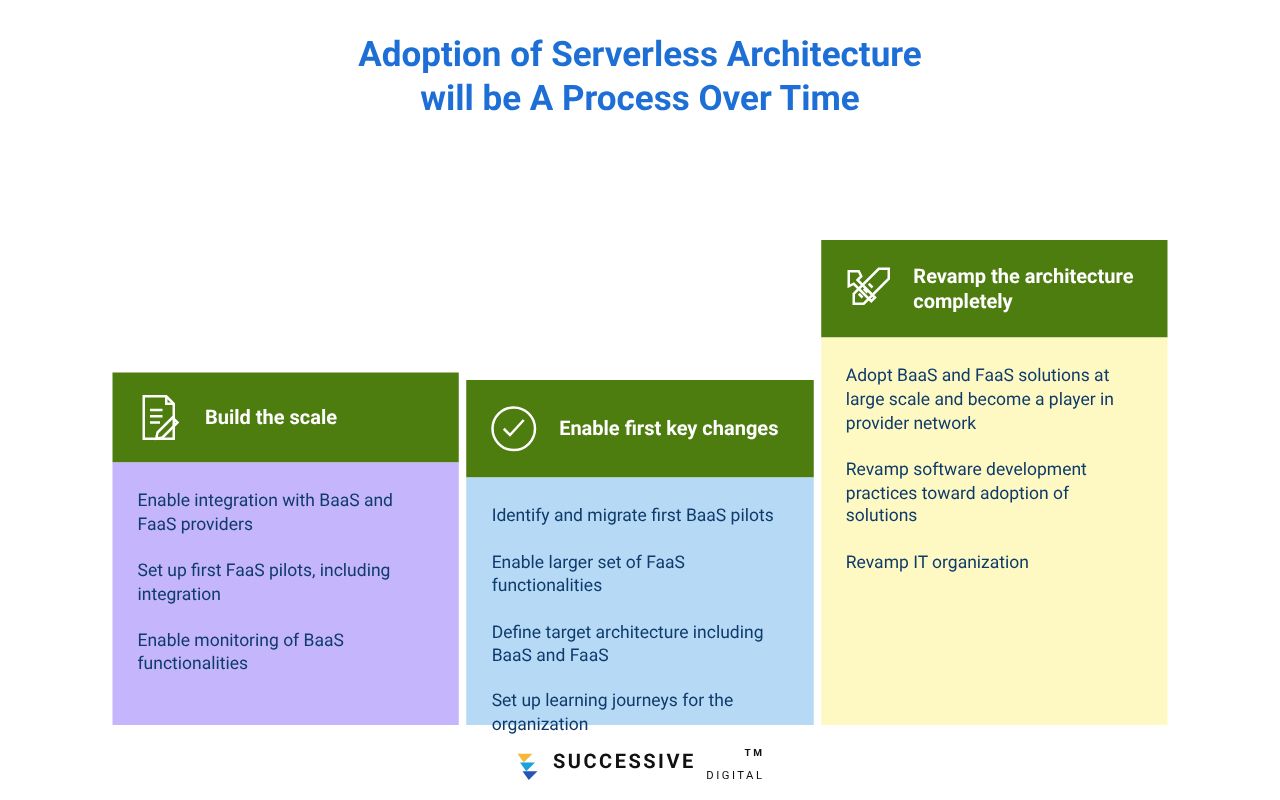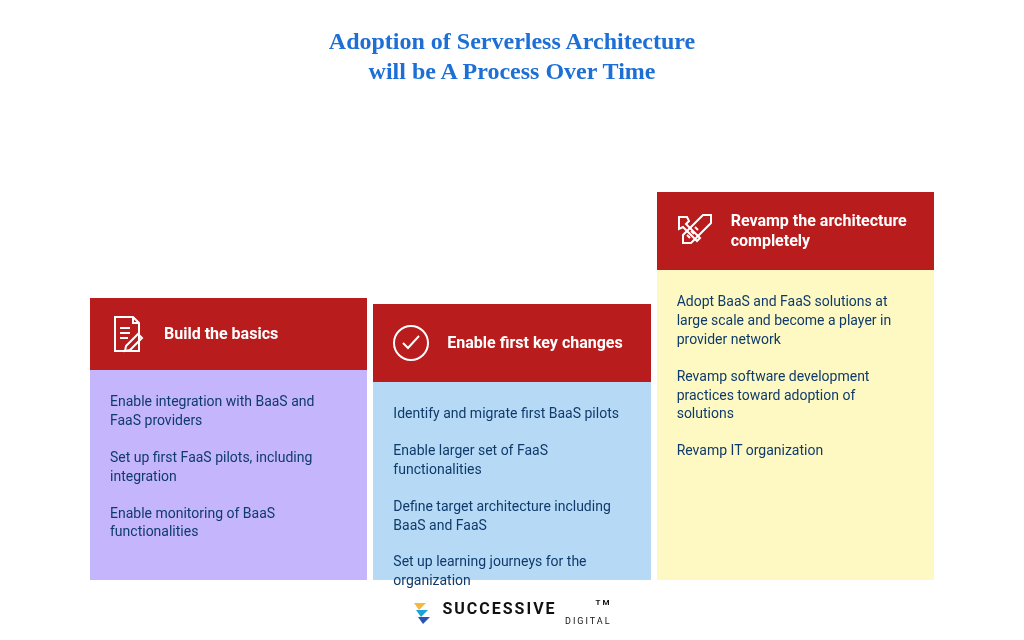--- a/index.html
+++ b/index.html
@@ -8,42 +8,41 @@
     background: #ffffff;
     width: 1024px;
     height: 640px;
     overflow: hidden;
     position: relative;
   }
   .title {
     text-align: center;
     color: #1d6fd6;
     font-weight: 700;
-    font-size: 24px;
+    font-size: 28px;
     line-height: 1.25;
     padding-top: 26px;
-    font-family: Liberation Serif, serif;
   }
   .stairs {
     position: absolute;
     left: 0; right: 0;
     bottom: 60px;
     display: flex;
     align-items: flex-end;
     justify-content: center;
     gap: 6px;
     padding: 0 90px;
   }
   .step {
     width: 282px;
     display: flex;
     flex-direction: column;
   }
   .step-header {
-    background: #b91c1c;
+    background: #4d7c0f;
     color: #ffffff;
     padding: 14px 18px 14px 16px;
     display: flex;
     align-items: center;
     gap: 14px;
     min-height: 70px;
   }
   .step-header .icon {
     flex: 0 0 44px;
     height: 44px;
@@ -119,21 +118,21 @@
       <span class="icon">
         <svg viewBox="0 0 44 44" width="44" height="44" fill="none" stroke="#ffffff" stroke-width="2">
           <path d="M9 5 h18 l6 6 v28 h-24 z"></path>
           <path d="M27 5 v6 h6"></path>
           <line x1="14" y1="16" x2="24" y2="16"></line>
           <line x1="14" y1="21" x2="24" y2="21"></line>
           <line x1="14" y1="26" x2="22" y2="26"></line>
           <path d="M20 34 l12 -12 l4 4 l-12 12 l-5 1 z"></path>
         </svg>
       </span>
-      <span class="label">Build the basics</span>
+      <span class="label">Build the scale</span>
     </div>
     <div class="step-body">
       <div>Enable integration with BaaS and FaaS providers</div>
       <div>Set up first FaaS pilots, including integration</div>
       <div>Enable monitoring of BaaS functionalities</div>
     </div>
   </div>
 
   <div class="step s2">
     <div class="step-header">

